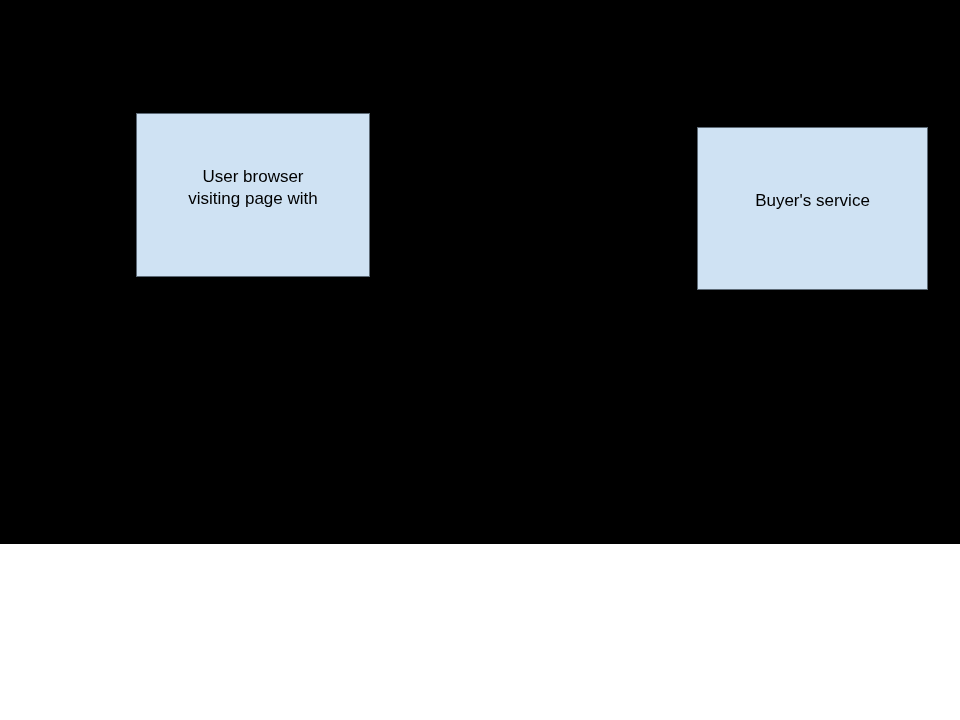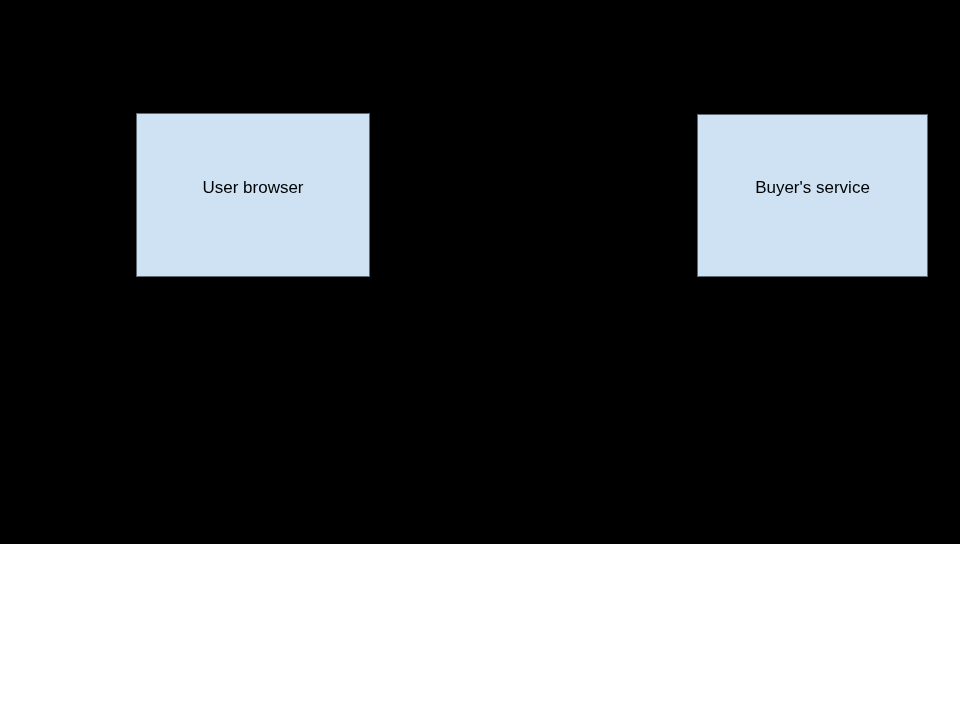--- a/index.html
+++ b/index.html
@@ -34,39 +34,40 @@
     white-space: nowrap;
   }
   .node-user-browser {
     left: 136px;
     top: 113px;
     width: 234px;
     height: 164px;
   }
   .node-buyers-service {
     left: 697px;
-    top: 114px;
+    top: 127px;
     width: 231px;
     height: 163px;
   }
   .node-google-cms {
     left: 140px;
     top: 492px;
     width: 232px;
     height: 163px;
   }
 </style>
 </head>
 <body>
 
 <div class="canvas">
 
   <div class="node node-user-browser">
     <div class="label">
       <span>User browser</span>
+      <span>visiting page with</span>
     </div>
   </div>
 
   <div class="node node-buyers-service">
     <div class="label">
       <span>Buyer's service</span>
     </div>
   </div>
 
 

